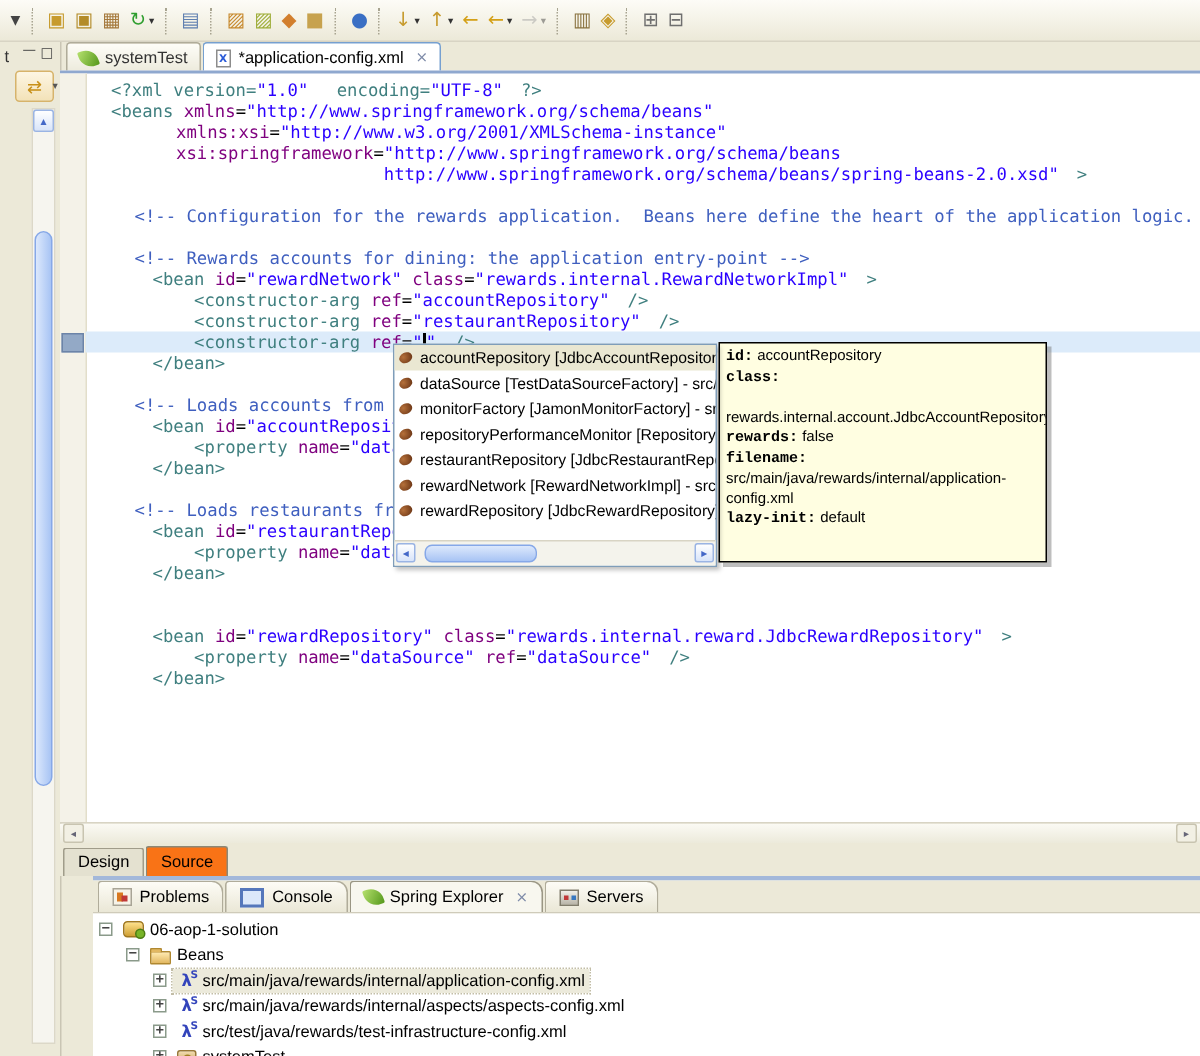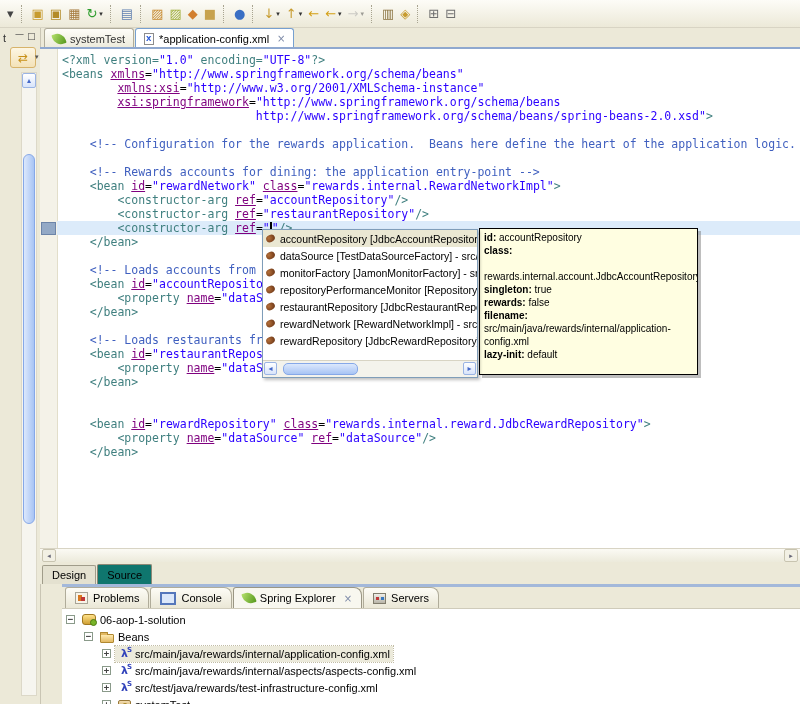--- a/index.html
+++ b/index.html
@@ -45,35 +45,35 @@
 
   
   .ebody{position:absolute;left:40px;top:47px;width:760px;height:501px;background:#fff;
          border-top:2px solid #8fa8cf;box-sizing:border-box;}
   .ruler{position:absolute;left:0;top:0;bottom:0;width:17px;background:#f4f2e8;border-right:1px solid #e2deca;}
   .marker{position:absolute;left:1px;top:173px;width:15px;height:13px;background:#93a9c6;
           border:1px solid #6c84a8;box-sizing:border-box;}
   .codewrap{position:absolute;left:22px;top:4px;right:0;font-family:"DejaVu Sans Mono",monospace;font-size:11.5px;}
   .cl{height:14px;line-height:14px;white-space:pre;}
   .cl.current{background:#dcebfa;margin-left:-5px;padding-left:5px;}
-  .sx-tag{color:#3f7f7f;}.sx-attr{color:#7f007f;text-decoration:underline;}.sx-val{color:#2a00ff;}
+  .sx-tag{color:#3f7f7f;margin-left:12px;}.sx-attr{color:#7f007f;}.sx-val{color:#2a00ff;}
   .sx-com{color:#3f5fbf;}.sx-plain{color:#000;}
   .cursor{display:inline-block;width:2px;height:12px;background:#000;vertical-align:-2px;}
 
   .ehscroll{position:absolute;left:40px;top:548px;width:760px;height:14px;
             background:linear-gradient(#fbfaf4,#eceadb);border-top:1px solid #d8d4c4;display:flex;
             align-items:center;justify-content:space-between;padding:0 2px;box-sizing:border-box;}
   .hsbtn{width:12px;height:11px;font-size:7px;color:#667;display:flex;align-items:center;justify-content:center;
          border:1px solid #c8c4b0;background:#f2f0e4;border-radius:2px;font-family:"DejaVu Sans",sans-serif;}
 
   .dstabs{position:absolute;left:40px;top:562px;width:760px;height:22px;background:#ece9d8;display:flex;
           align-items:flex-end;padding-left:2px;box-sizing:border-box;}
   .dstabs .tab{height:18px;padding:0 9px;font-size:11px;display:flex;align-items:center;
                border:1px solid #a09c8a;border-bottom:none;background:#e4e1d0;border-radius:2px 2px 0 0;margin-right:1px;}
-  .dstabs .tab.active{background:#0f766e;height:19px;border-color:#8c8876;}
+  .dstabs .tab.active{background:#f97316;height:19px;border-color:#8c8876;}
 
   
   .bpanel{position:absolute;left:40px;top:584px;width:760px;height:120px;background:#fff;
           border-top:3px solid #a3b8da;box-sizing:border-box;margin-left:22px;}
   .bptabs{height:22px;background:#ece9d8;display:flex;align-items:flex-end;padding-left:3px;
           border-bottom:1px solid #cfcbba;box-sizing:border-box;}
   .bptabs .tab{height:20px;display:flex;align-items:center;gap:5px;padding:0 9px;font-size:11px;
                border:1px solid #b0ac9a;border-bottom:none;border-radius:3px 8px 0 0;
                background:linear-gradient(#fdfcf6,#eae7d6);margin-right:1px;}
   .bptabs .tab.active{background:#f8f7ef;border-color:#9a9684;}
@@ -98,21 +98,21 @@
   .acsb{position:absolute;top:1px;width:13px;height:13px;border:1px solid #9ab4e4;
         background:linear-gradient(#fff,#d8e4fa);color:#4468c8;font-size:8px;display:flex;align-items:center;
         justify-content:center;border-radius:2px;box-sizing:border-box;font-family:"DejaVu Sans",sans-serif;}
   .acsb.left{left:1px;} .acsb.right{right:1px;}
   .ac-thumb{position:absolute;left:20px;top:2px;width:75px;height:12px;
             background:linear-gradient(#dce8fc,#a8c4f4);border:1px solid #86a8e8;border-radius:5px;box-sizing:border-box;}
 
   .bean-tip{position:absolute;left:479px;top:228px;width:219px;height:147px;background:#fffee1;
             border:1px solid #000;box-shadow:3px 3px 0 rgba(110,110,110,.45);z-index:4;padding:2px 4px;
             font-size:10px;line-height:13px;box-sizing:border-box;overflow:hidden;}
-  .tip-line b{font-weight:bold;}
+  .tip-line b{font-weight:bold;font-family:Liberation Mono, monospace;}
   .tip-val{white-space:pre-wrap;}
 
   
   .icon{display:inline-block;flex:none;}
   .spring-leaf-icon{width:12px;height:12px;background:linear-gradient(135deg,#b5e06d,#55981c);
                     border-radius:1px 9px 1px 9px;transform:rotate(-20deg);}
   .xml-file-icon{width:10px;height:12px;background:#fff;border:1px solid #8c8c8c;position:relative;box-sizing:border-box;}
   .xml-file-icon::after{content:"X";position:absolute;left:1px;top:1px;font:bold 7px "DejaVu Sans",sans-serif;color:#2a5ad7;}
   .problems-icon{width:13px;height:12px;background:#f7f3e8;border:1px solid #a8a496;position:relative;box-sizing:border-box;}
   .problems-icon::before{content:"";position:absolute;left:2px;top:2px;width:4px;height:6px;background:#d87820;}
@@ -394,19 +394,18 @@
       <span class="acsb left">◂</span>
       <span class="ac-thumb"></span>
       <span class="acsb right">▸</span>
     </div>
   </div>
 
   <div class="bean-tip" id="beantip">
       <div class="tip-line"><b>id:</b> accountRepository</div>
       <div class="tip-line"><b>class:</b></div>
       <div class="tip-line tip-val"> rewards.internal.account.JdbcAccountRepository</div>
-      <div class="tip-line"><b>singleton:</b> true</div>
       <div class="tip-line"><b>rewards:</b> false</div>
       <div class="tip-line"><b>filename:</b> src/main/java/rewards/internal/application-config.xml</div>
       <div class="tip-line"><b>lazy-init:</b> default</div>
     </div>
 
 </div>
 
 </body></html>

